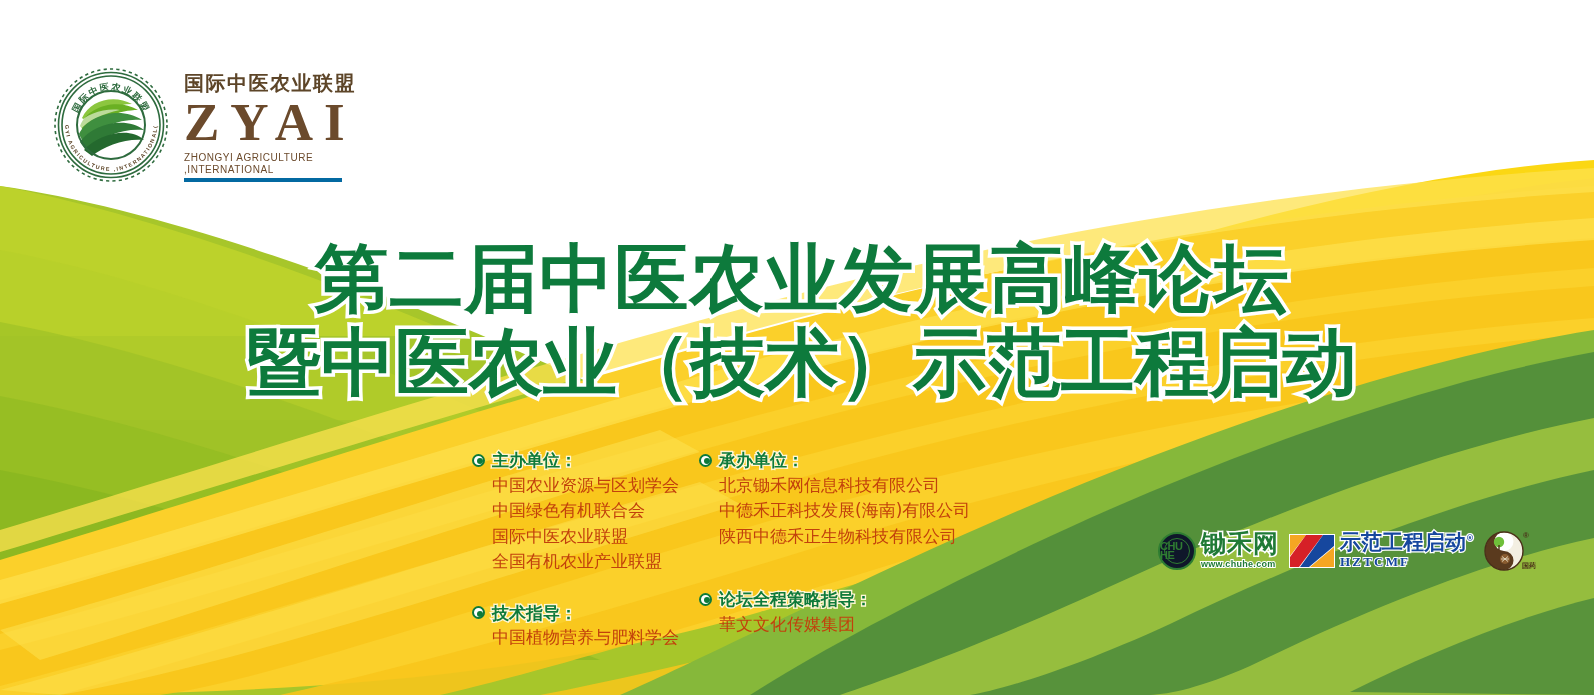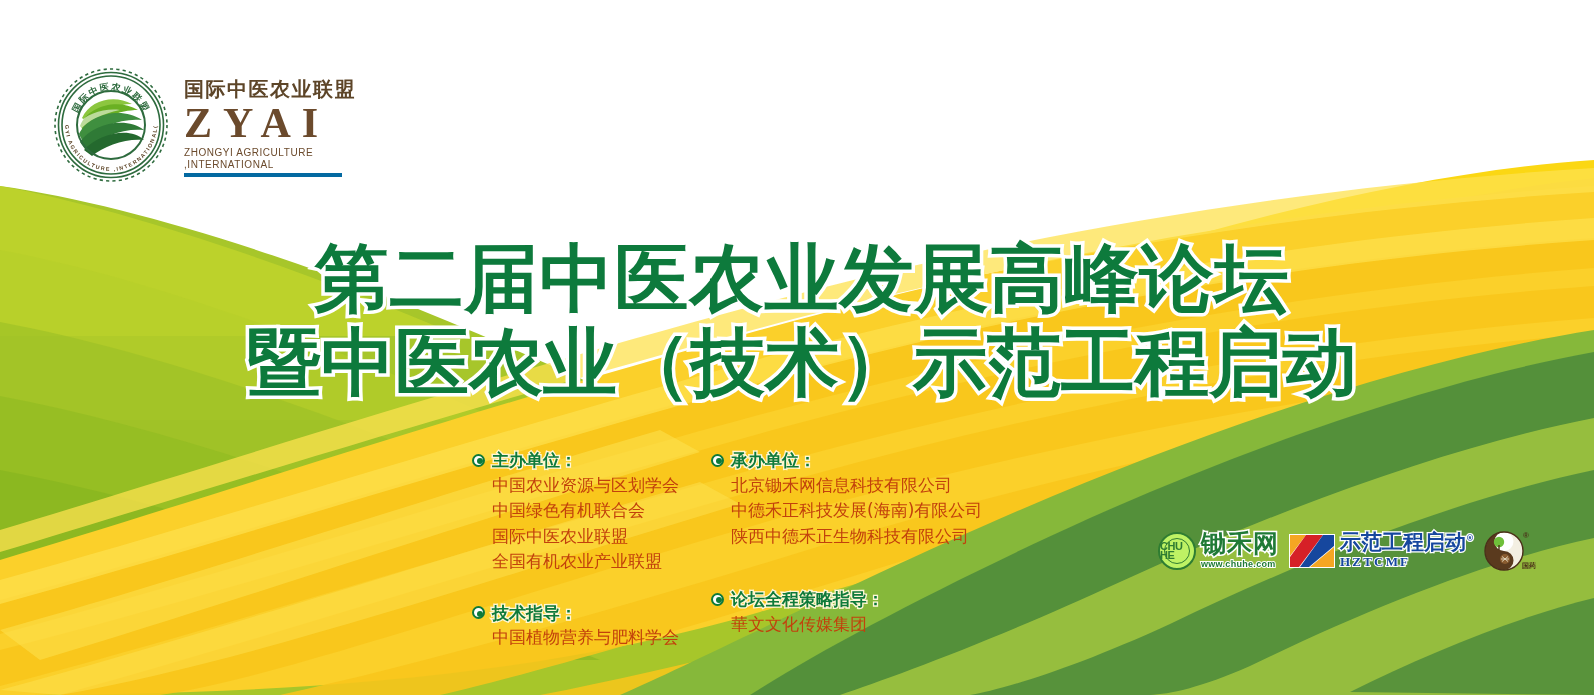--- a/index.html
+++ b/index.html
@@ -10,54 +10,54 @@
   #bg{position:absolute;inset:0;}
   #bg svg{display:block;width:1594px;height:695px;}
 
   
   #logo-block{position:absolute;left:52px;top:66px;display:flex;align-items:center;gap:14px;}
   #seal{position:relative;width:118px;height:118px;}
   #seal svg{display:block;}
   #logo-text{display:flex;flex-direction:column;justify-content:center;padding-top:4px;}
   #logo-cn{font-size:20px;font-weight:bold;color:#5d4528;letter-spacing:1.5px;line-height:1.1;
            font-family:"Liberation Sans","DejaVu Sans",sans-serif;}
-  #logo-zyai{font-size:42px;font-weight:bold;color:#6b4a2c;letter-spacing:11px;line-height:1.0;margin-top:2px;
+  #logo-zyai{font-size:53px;font-weight:bold;color:#6b4a2c;letter-spacing:11px;line-height:1.0;margin-top:2px;
              font-family:"Liberation Serif","DejaVu Serif",serif;}
   #logo-en{font-size:10px;color:#6b4a2c;letter-spacing:0.55px;line-height:1.2;margin-top:3px;
            border-bottom:4px solid #0369a1;padding-bottom:2px;width:158px;}
 
   
   #title{position:absolute;left:10px;right:0;top:237px;text-align:center;pointer-events:none;}
   .tline{font-size:74px;font-weight:bold;color:#0d7a3c;line-height:1.13;letter-spacing:1px;
          font-family:"DejaVu Sans","Liberation Sans",sans-serif;
          -webkit-text-stroke:7px #ffffff;paint-order:stroke fill;
          text-shadow:0 0 0 #fff;}
   .tline.l2{letter-spacing:0px;}
 
   
-  #info{position:absolute;left:472px;top:448px;display:flex;gap:32px;}
+  #info{position:absolute;left:472px;top:448px;display:flex;gap:20px;}
   .col{display:flex;flex-direction:column;}
   .grp{margin-bottom:14px;}
   .grp:last-child{margin-bottom:0;}
   .ghead{display:flex;align-items:center;gap:7px;font-size:17px;font-weight:bold;color:#0e7a3a;
          line-height:1.45;font-family:"DejaVu Sans","Liberation Sans",sans-serif;
          -webkit-text-stroke:2.6px #fff7d6;paint-order:stroke fill;}
   .bullet{flex:0 0 auto;width:13px;height:13px;border-radius:50%;border:2px solid #0e7a3a;
           background:#fff;box-sizing:border-box;position:relative;}
   .bullet::after{content:"";position:absolute;left:2.5px;top:2.5px;width:6px;height:6px;border-radius:50%;background:#0e7a3a;}
   .gitem{font-size:17px;color:#c2410c;line-height:1.5;margin-left:20px;white-space:nowrap;
          font-family:"DejaVu Sans","Liberation Sans",sans-serif;}
   .gap{height:12px;}
 
   
   #sponsors{position:absolute;left:1158px;top:531px;display:flex;align-items:center;gap:10px;}
   .sp{display:flex;align-items:center;}
 
   .sp-chuhe{gap:5px;}
-  .chuhe-seal{width:38px;height:38px;border-radius:50%;background:#bef264;border:2px solid #2f7d32;
+  .chuhe-seal{width:38px;height:38px;border-radius:50%;background:#0f172a;border:2px solid #2f7d32;
               position:relative;box-sizing:border-box;}
   .chuhe-seal .inner{position:absolute;inset:4px;border-radius:50%;border:1.5px solid #2f7d32;}
   .chuhe-seal .ltr{position:absolute;inset:0;display:flex;align-items:center;justify-content:center;
                    font-size:11px;font-weight:bold;color:#2f7d32;line-height:0.85;letter-spacing:-0.5px;
                    flex-direction:column;}
   .chuhe-words{display:flex;flex-direction:column;}
   .chuhe-cn{font-size:25px;font-weight:bold;color:#1f7a36;line-height:1;letter-spacing:1px;
             -webkit-text-stroke:3px #ffffff;paint-order:stroke fill;
             font-family:Liberation Mono, monospace;}
   .chuhe-url{font-size:9px;font-weight:bold;color:#1f7a36;letter-spacing:0.3px;margin-top:1px;

